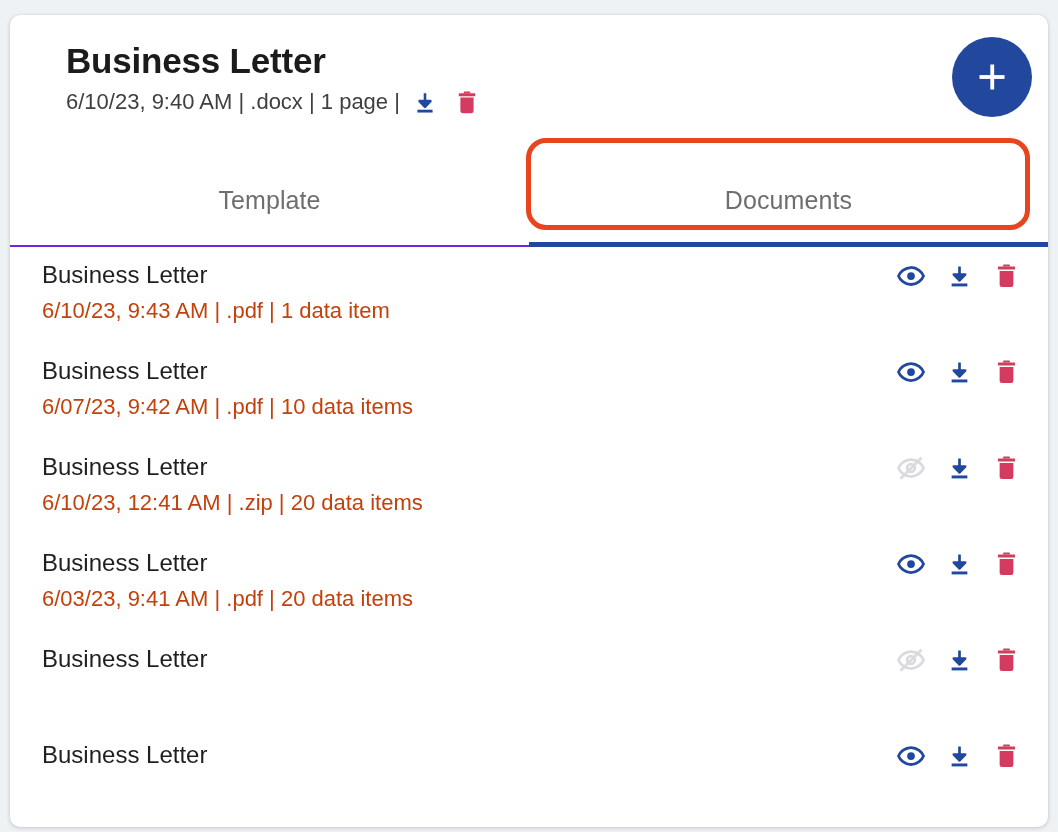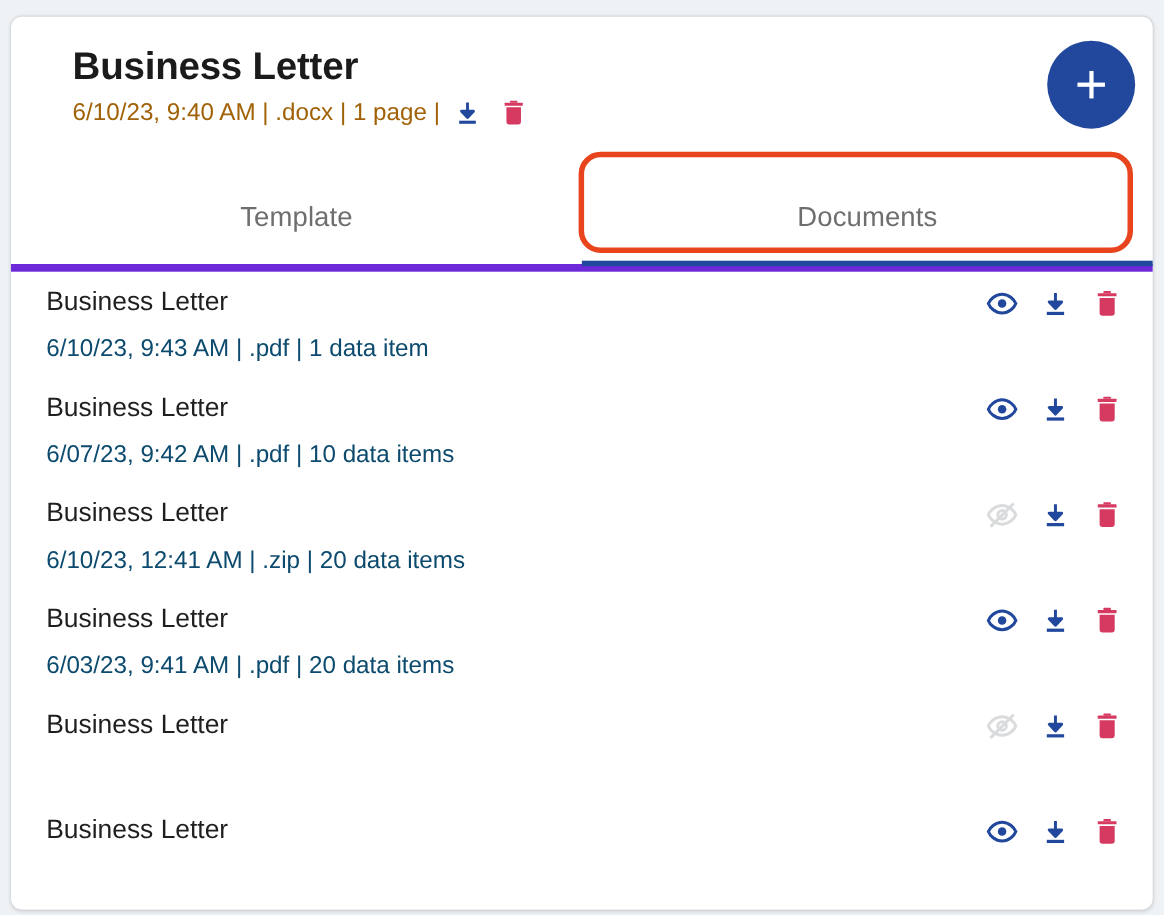--- a/index.html
+++ b/index.html
@@ -43,21 +43,21 @@
     font-size: 35px;
     font-weight: bold;
     color: #1b1b1b;
     letter-spacing: -0.2px;
     line-height: 1.15;
   }
 
   .doc-meta {
     margin-top: 8px;
     font-size: 22px;
-    color: #a16207;
+    color: #404040;
     display: flex;
     align-items: flex-end;
     white-space: nowrap;
   }
 
   .doc-meta .meta-text { }
 
   .header-actions {
     display: inline-flex;
     align-items: center;
@@ -80,21 +80,21 @@
     display: flex;
     align-items: center;
     justify-content: center;
   }
 
   
   .tabs {
     position: relative;
     display: flex;
     height: 92px;
-    border-bottom: 7px solid #6d28d9;
+    border-bottom: 2px solid #6d28d9;
   }
 
   .tab {
     flex: 1 1 50%;
     display: flex;
     align-items: center;
     justify-content: center;
     font-size: 25px;
     color: #6e6e6e;
     cursor: pointer;
@@ -137,23 +137,23 @@
     min-height: 96px;
   }
 
   .doc-row-title {
     font-size: 24px;
     color: #1f1f1f;
     line-height: 1.2;
   }
 
   .doc-row-meta {
-    margin-top: 14px;
+    margin-top: 8px;
     font-size: 22px;
-    color: #0c4a6e;
+    color: #c2410c;
     line-height: 1.2;
   }
 
   .row-actions {
     position: absolute;
     right: 28px;
     top: 14px;
     display: flex;
     align-items: center;
     gap: 20px;

